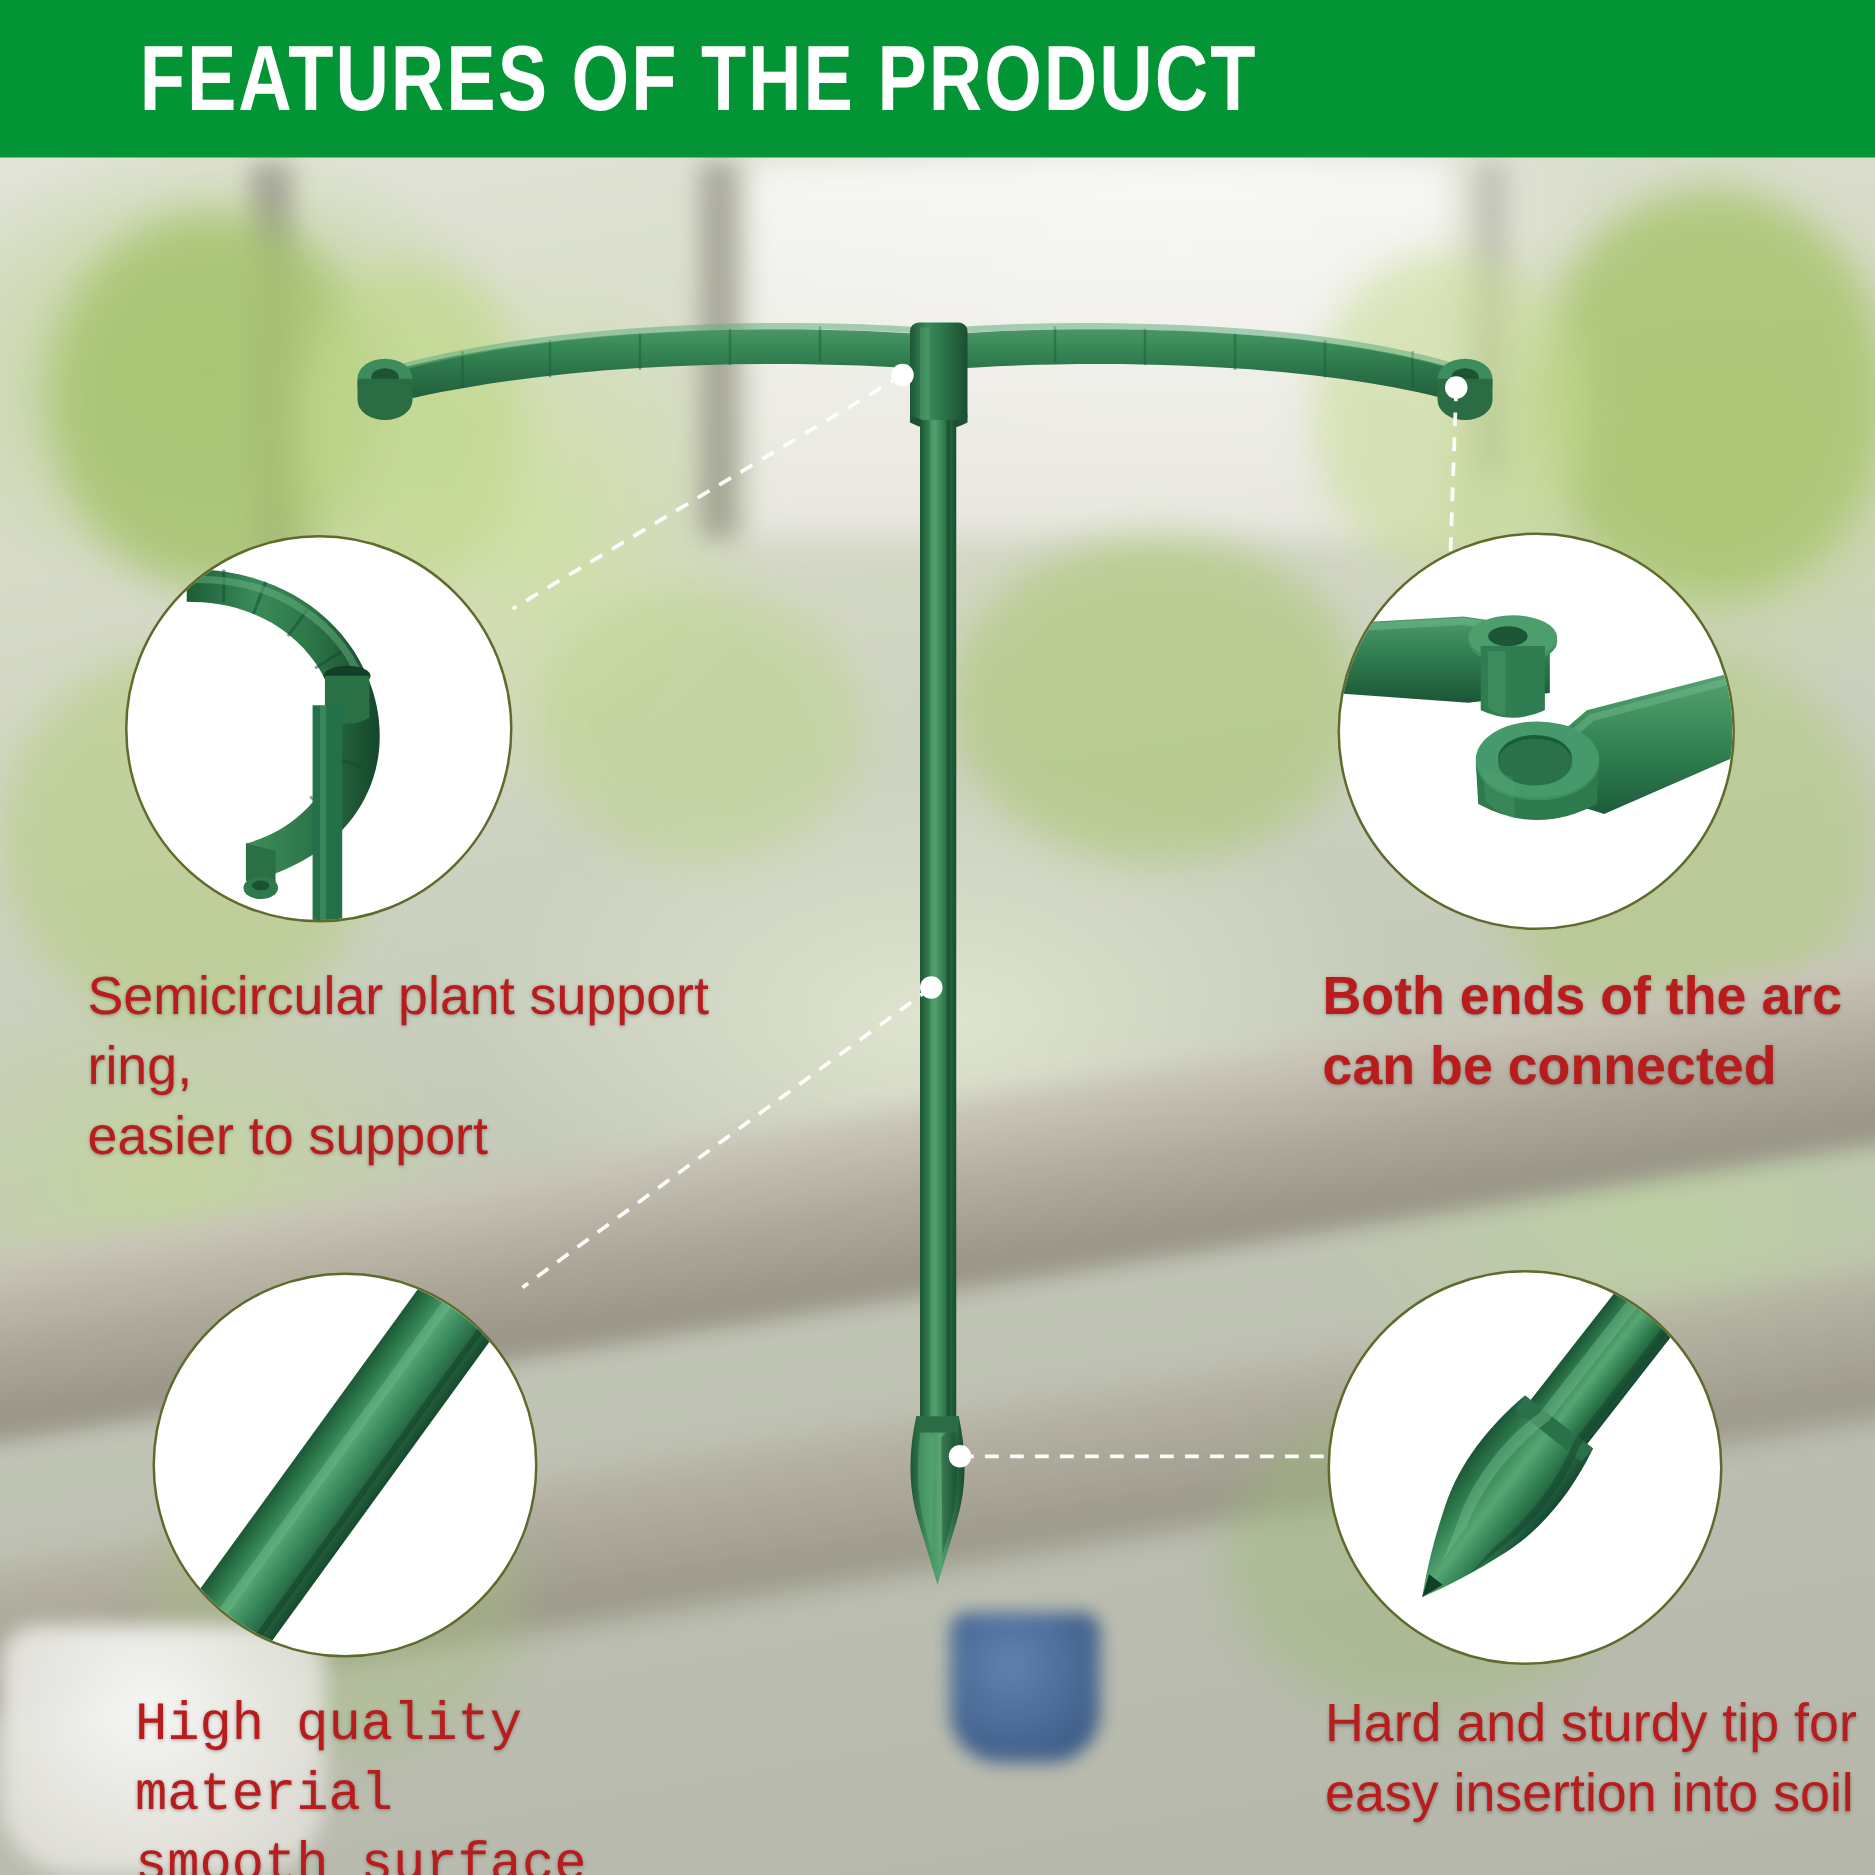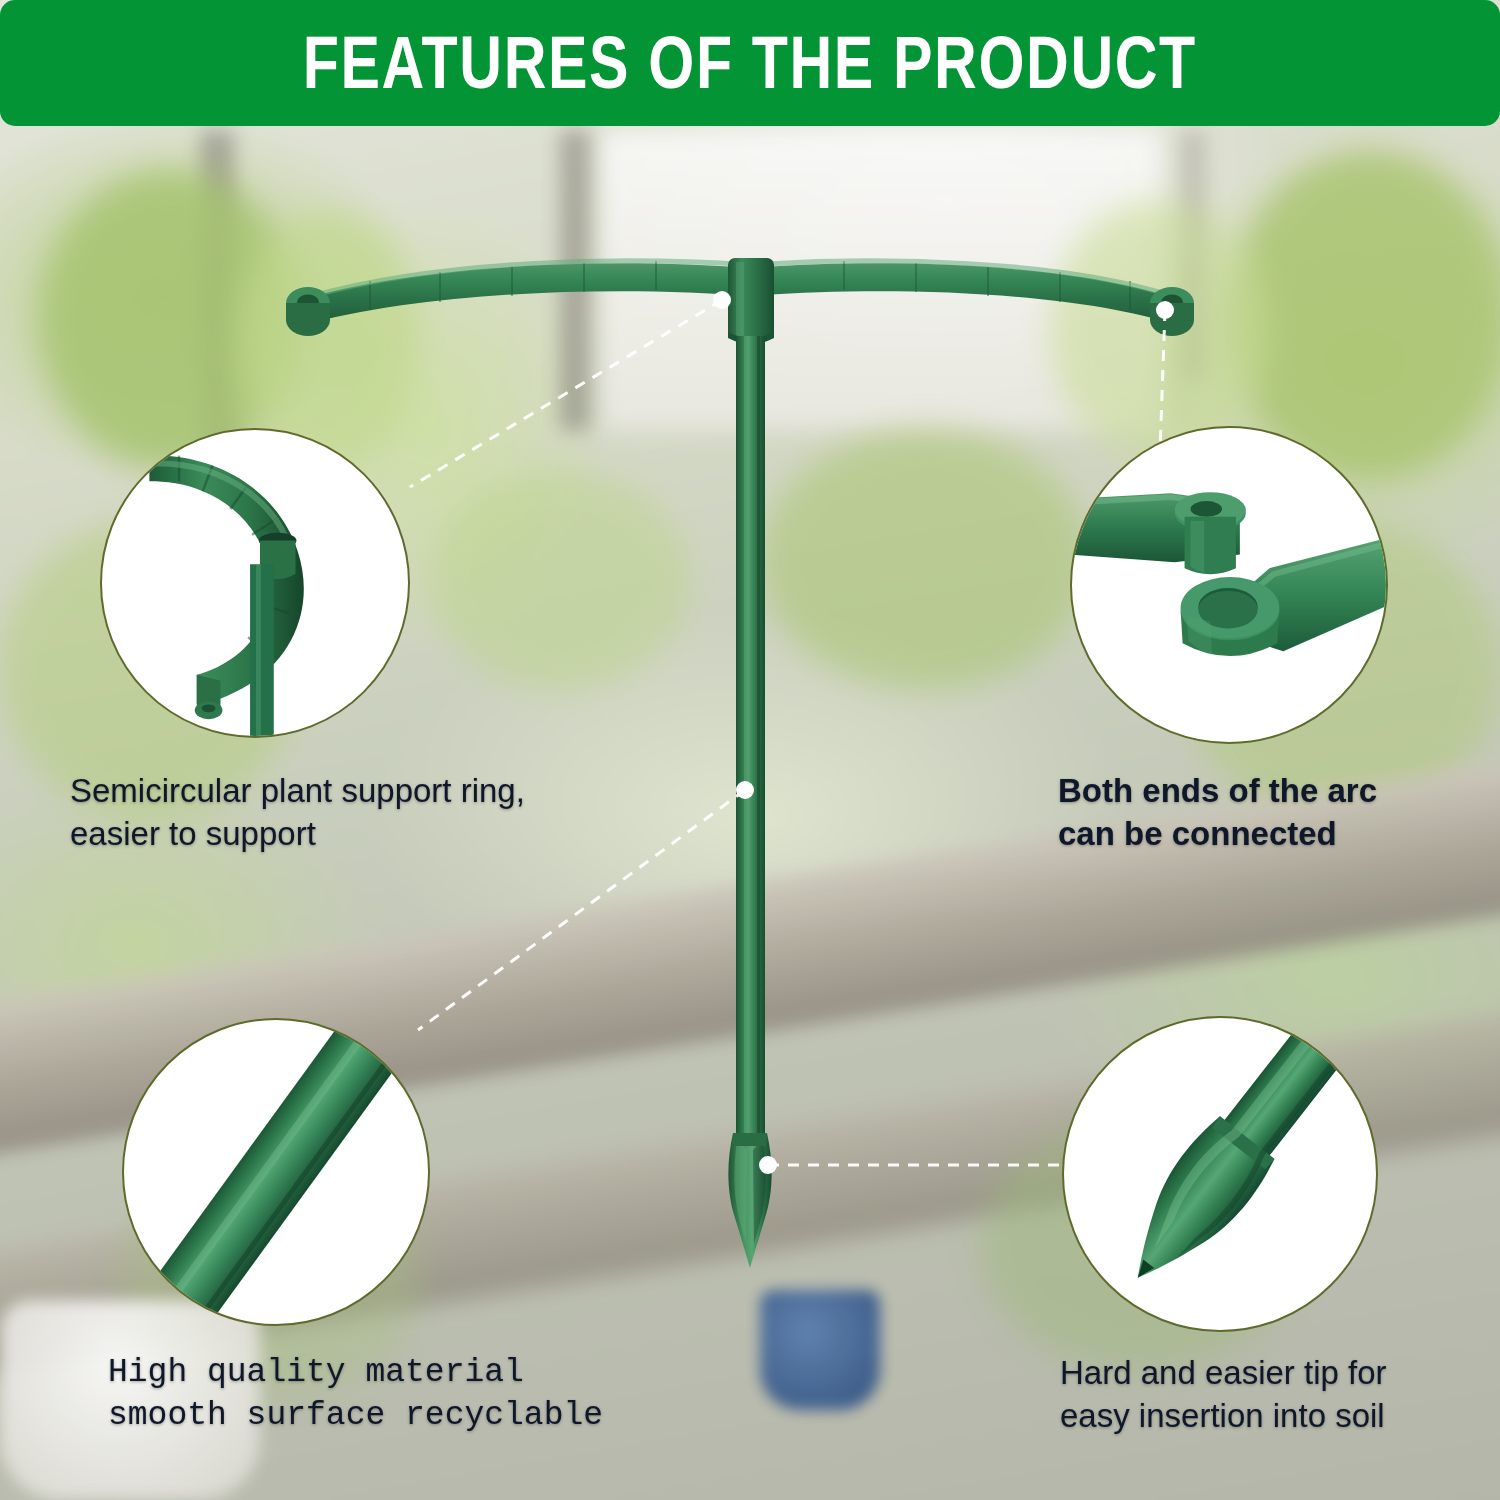--- a/index.html
+++ b/index.html
@@ -84,23 +84,22 @@
   .whitepot {
     position:absolute; left:0px; top:1300px; width:260px; height:200px;
     background:radial-gradient(circle at 45% 30%, #fdfdfc, #d9d7cf);
     border-radius:30px 30px 60px 60px; filter:blur(8px); opacity:.9;
   }
 
   
   .banner {
     position:absolute; left:0; top:0; width:1500px; height:126px;
     background:#039435;
-    display:flex; align-items:center; justify-content:center;
+    display:flex; align-items:center; 
     z-index:40;
-    border-radius:15px;
   }
   .banner-title {
     color:#ffffff;
     font-size:74px;
     font-weight:bold;
     letter-spacing:2px;
     line-height:1;
     transform:scaleX(.80);
     transform-origin:center;
     white-space:nowrap;
@@ -119,22 +118,22 @@
     position:absolute;
     border-radius:50%;
     background:#ffffff;
     border:2px solid #5e6b2c;
     overflow:hidden;
   }
   .circle-inner { position:absolute; inset:0; }
 
   .caption {
     position:absolute;
-    color:#0f172a;
-    font-size:33px;
+    color:#b91c1c;
+    font-size:43px;
     line-height:1.30;
     font-weight:normal;
     text-shadow:0 1px 3px rgba(60,60,50,.45);
     white-space:pre-line;
     z-index:32;
   }
   .cap-tl { left:70px;   top:770px;  width:560px; }
   .cap-tr { left:1058px; top:770px;  width:420px;font-weight:bold; }
   .cap-bl { left:108px;  top:1352px; width:520px;font-family:Liberation Mono, monospace; }
   .cap-br { left:1060px; top:1352px; width:430px; }
@@ -428,17 +427,17 @@
                    C 130 190, 130 150, 140 116 Z" fill="#7cc294" opacity=".40"></path>
 
           <path d="M 176 -60 L 182 -60 L 182 116
                    C 192 152, 192 190, 182 224 L 176 254 L 178 224
                    C 186 190, 186 152, 176 116 Z" fill="#0f3c25" opacity=".40"></path>
 
           <path d="M 150 274 L 157 292 L 164 274 Z" fill="#103f27"></path>
         </g>
       </svg>
     </div>
-    <div class="caption cap-br">Hard and easier tip for
+    <div class="caption cap-br">Hard and sturdy tip for
 easy insertion into soil</div>
   </div>
 
 </div>
 
 </body></html>

